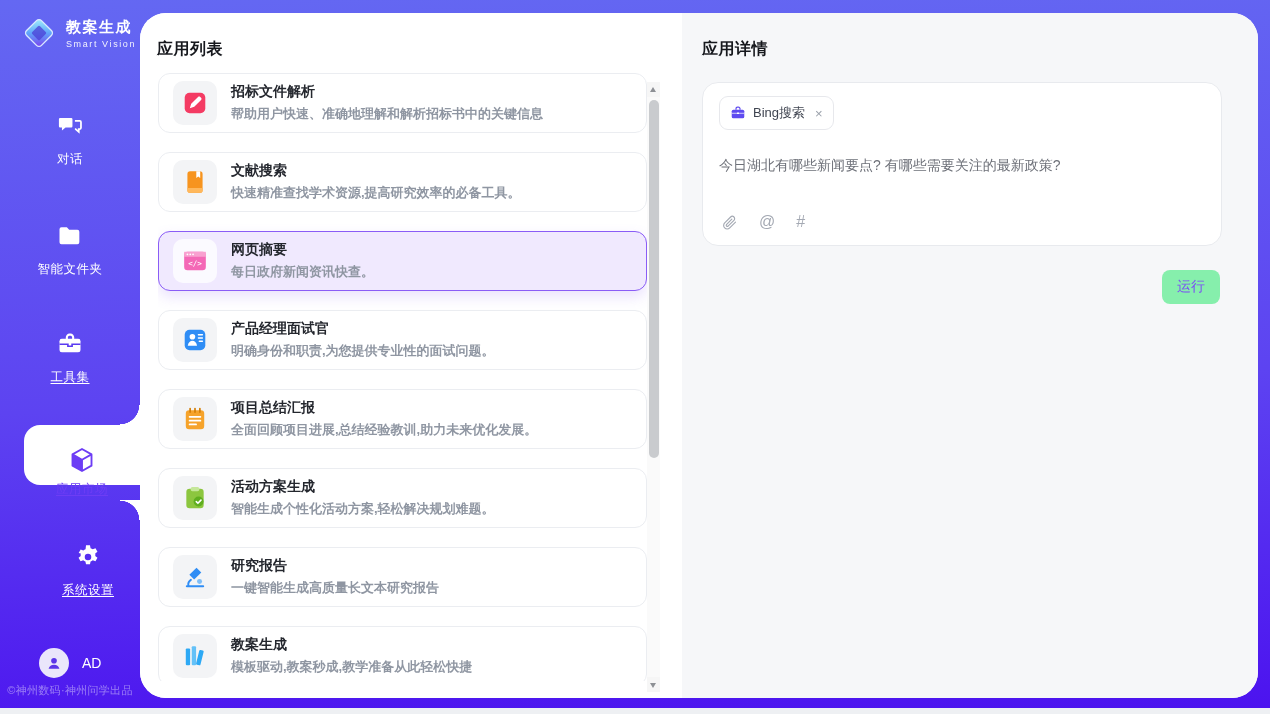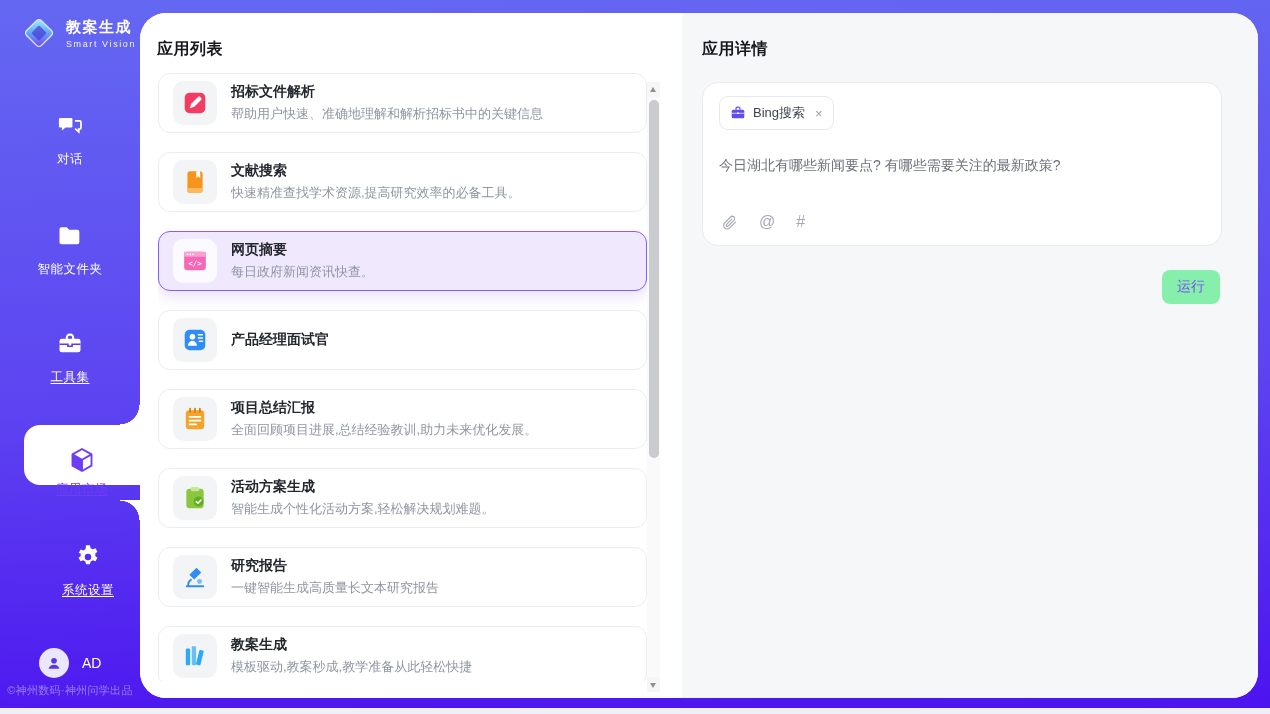--- a/index.html
+++ b/index.html
@@ -21,21 +21,21 @@
   .list-viewport { position:absolute; left:18px; width:489px; top:60px; bottom:17px; overflow:hidden; }
   .app-card { height:60px; border:1px solid #ebedf1; border-radius:12px; margin-bottom:19px;
               display:flex; align-items:center; gap:14px; padding:0 14px; background:#fff; cursor:pointer; }
   .app-card.selected { background:#f0e9fe; border-color:#8a5cf6; box-shadow:0 6px 14px rgba(138,92,246,.18); }
   .app-icon-box { width:44px; height:44px; border-radius:10px; background:#f3f4f6; flex:none;
                   display:flex; align-items:center; justify-content:center; }
   .app-card.selected .app-icon-box { background:#fbfaff; }
   .app-icon-box svg { width:26px; height:26px; display:block; }
   .app-texts { min-width:0; }
   .app-name { font-size:14px; font-weight:700; color:#24272e; }
-  .app-desc { font-size:13px; color:#8f96a2; margin-top:4px; white-space:nowrap; }
+  .app-desc { font-size:13px; color:#8f96a2; margin-top:4px; white-space:nowrap;font-weight:bold; }
 
   
   .scrollbar { position:absolute; right:22px; top:69px; bottom:6px; width:13px; background:#fafafa; }
   .sb-btn { position:absolute; left:0; width:13px; height:15px; background:#f6f6f6; cursor:pointer; }
   .sb-btn.up { top:0; } .sb-btn.down { bottom:0; }
   .sb-btn::after { content:""; position:absolute; left:3px; border-left:3.5px solid transparent; border-right:3.5px solid transparent; }
   .sb-btn.up::after { top:5px; border-bottom:5px solid #8d9095; }
   .sb-btn.down::after { top:6px; border-top:5px solid #8d9095; }
   .sb-thumb { position:absolute; left:1.5px; top:18px; width:10px; height:358px; background:#c9cbce; border-radius:5px; cursor:pointer; }
 
@@ -212,20 +212,21 @@
     <span class="app-icon-box">
               <svg viewBox="0 0 24 24">
                 <rect x="2.5" y="2.5" width="19" height="19" rx="4.5" fill="#2f8df5"></rect>
                 <circle cx="9.6" cy="9" r="2.6" fill="#fff"></circle>
                 <path d="M5.3 17.2c.5-3 2.4-4.4 4.3-4.4s3.8 1.4 4.3 4.4z" fill="#fff"></path>
                 <path d="M15.2 7.2h3.6M15.2 10.2h3.6M16 13.2h2.8" stroke="#fff" stroke-width="1.4" stroke-linecap="round"></path>
               </svg>
             </span>
     <span class="app-texts">
       <span class="app-name" style="display:block">产品经理面试官</span>
+      <span class="app-desc" style="display:block">明确身份和职责,为您提供专业性的面试问题。</span>
     </span>
   </div>
           <div class="app-card">
     <span class="app-icon-box">
               <svg viewBox="0 0 24 24">
                 <rect x="3.5" y="4" width="17" height="17.5" rx="3" fill="#f6a32b"></rect>
                 <path d="M7.5 2.4v3.2M12 2.4v3.2M16.5 2.4v3.2" stroke="#d57f07" stroke-width="1.6" stroke-linecap="round"></path>
                 <path d="M7 10h10M7 13.5h10M7 17h6" stroke="#fff" stroke-width="1.6" stroke-linecap="round"></path>
               </svg>
             </span>

